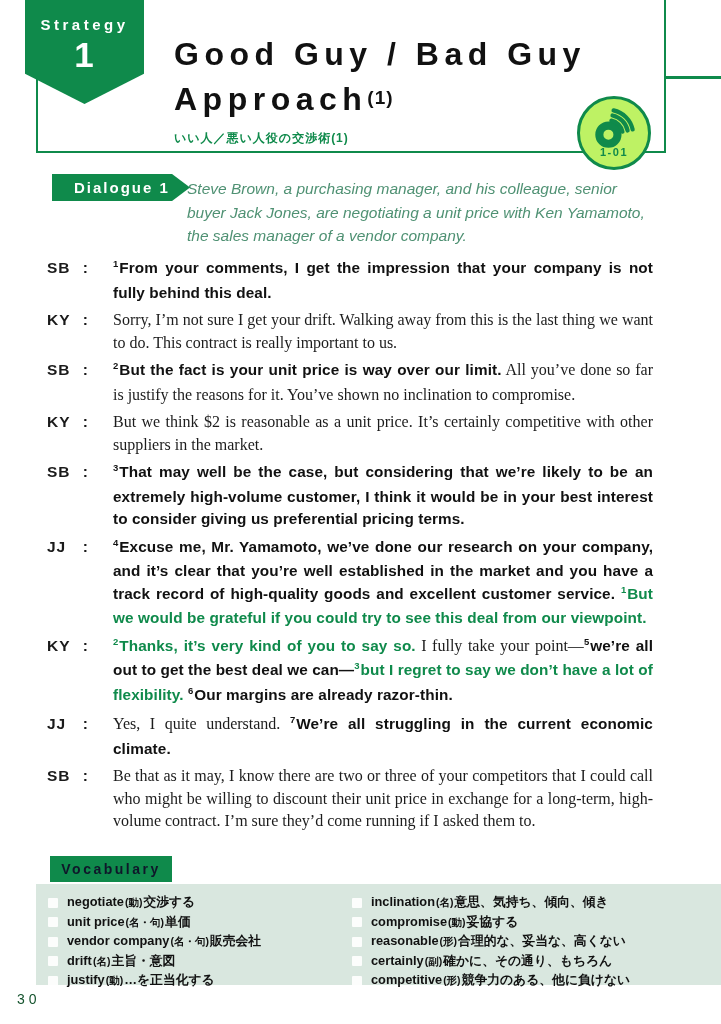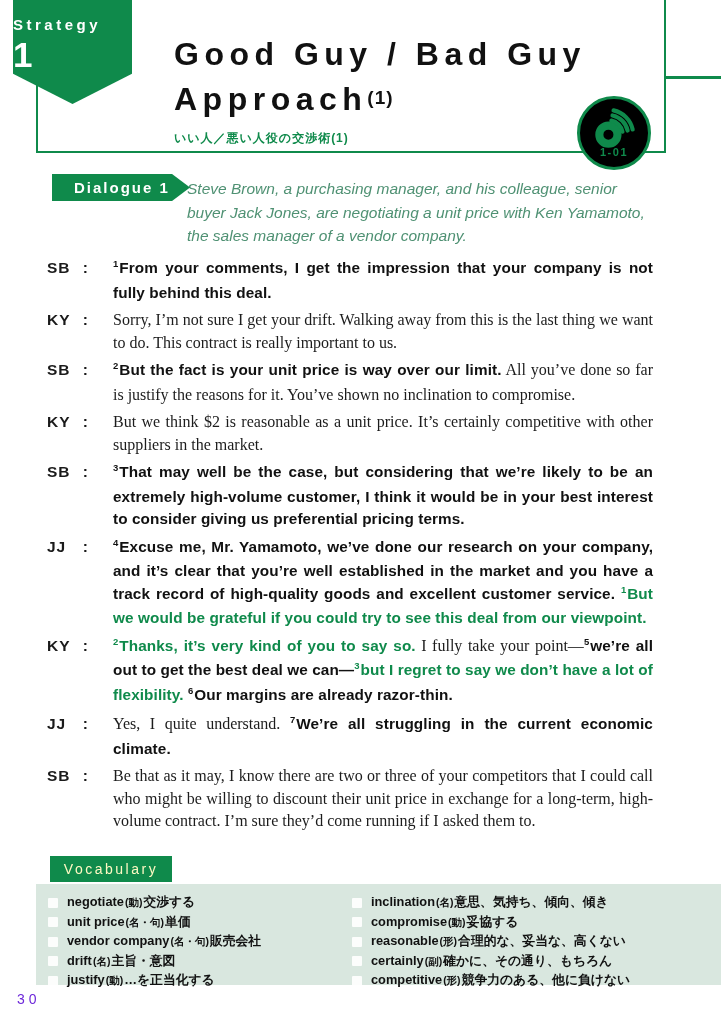--- a/index.html
+++ b/index.html
@@ -24,42 +24,42 @@
     border:2.5px solid var(--green);border-top:none;
     background:transparent;
   }
   .header-tab-line{
     position:absolute;left:666px;top:76px;width:55px;height:2.5px;
     background:var(--green);
   }
 
   
   .strategy-badge{
-    position:absolute;left:13px;top:0;width:119px;height:104px;
+    position:absolute;left:25px;top:0;width:119px;height:104px;
     background:var(--green);
     clip-path:polygon(0 0,100% 0,100% 71%,50% 100%,0 71%);
-    color:#fff;text-align:left;z-index:3;
+    color:#fff;text-align:center;z-index:3;
   }
   .strategy-label{font-size:15px;font-weight:700;letter-spacing:3.5px;margin-top:16px;}
   .strategy-number{font-size:35px;font-weight:700;margin-top:2px;letter-spacing:1px;}
 
   .title-wrap{position:absolute;left:174px;top:32px;z-index:2;}
   .title-line{
     font-size:32px;font-weight:800;letter-spacing:5.5px;color:#111;
     line-height:44px;white-space:nowrap;
   }
   .title-paren{font-size:19px;font-weight:800;letter-spacing:1px;vertical-align:6px;}
   .subtitle-jp{
     margin-top:9px;font-size:12px;font-weight:700;color:var(--green);letter-spacing:1px;
   }
 
   
   .audio-button{
     position:absolute;left:577px;top:96px;width:74px;height:74px;
-    background:#000000;border:3px solid var(--green);border-radius:50%;
+    background:#bef264;border:3px solid var(--green);border-radius:50%;
     z-index:4;text-align:center;
   }
   .audio-button svg{position:absolute;left:14px;top:7px;}
   .audio-track{
     position:absolute;left:0;right:0;bottom:9px;
     font-size:11px;font-weight:700;color:var(--green);letter-spacing:1.5px;
   }
 
   
   .dialogue-badge{
@@ -90,41 +90,41 @@
   .seg-b{font-weight:700;color:#111;letter-spacing:0.1px;}
   .seg-g{font-weight:700;color:var(--green);letter-spacing:0.1px;}
   .seg-r{font-family:"Liberation Serif",serif;font-size:16px;color:#1c1c1c;}
   .sup{font-size:9.5px;font-weight:700;position:relative;top:-6px;margin:0 1px 0 0;}
   .sup-b{color:#111;}
   .sup-g{color:var(--green);}
 
   
   .vocab-badge{
     position:absolute;left:50px;top:856px;width:122px;height:26px;
-    background:var(--green);color:#fef9c3;text-align:center;
-    font-size:14px;font-weight:400;letter-spacing:2.5px;line-height:26px;z-index:2;
+    background:var(--green);color:#0f172a;text-align:center;
+    font-size:14px;font-weight:700;letter-spacing:2.5px;line-height:26px;z-index:2;
   }
   .vocab-panel{
     position:absolute;left:36px;top:884px;width:685px;height:101px;
     background:var(--panel);
   }
   .vocab-col{position:absolute;top:9px;}
   .vocab-col-left{left:12px;width:290px;}
   .vocab-col-right{left:316px;width:360px;}
   .vocab-item{display:flex;align-items:center;height:19.5px;}
   .vocab-checkbox{
     width:10px;height:10px;background:rgba(255,255,255,0.9);
     flex:0 0 10px;margin-right:9px;border-radius:1px;
   }
   .vocab-text{font-size:12.8px;font-weight:700;color:#111;white-space:nowrap;}
   .vocab-pos{font-size:10.5px;font-weight:700;margin:0 1px;}
 
   .page-number{
     position:absolute;left:17px;top:991px;
-    font-size:14px;letter-spacing:4px;color:#6d28d9;
+    font-size:14px;letter-spacing:4px;color:#14532d;
   }
 </style>
 </head>
 <body>
 
 <div class="page">
 
   <div class="header-box"></div>
   <div class="header-tab-line"></div>
 

